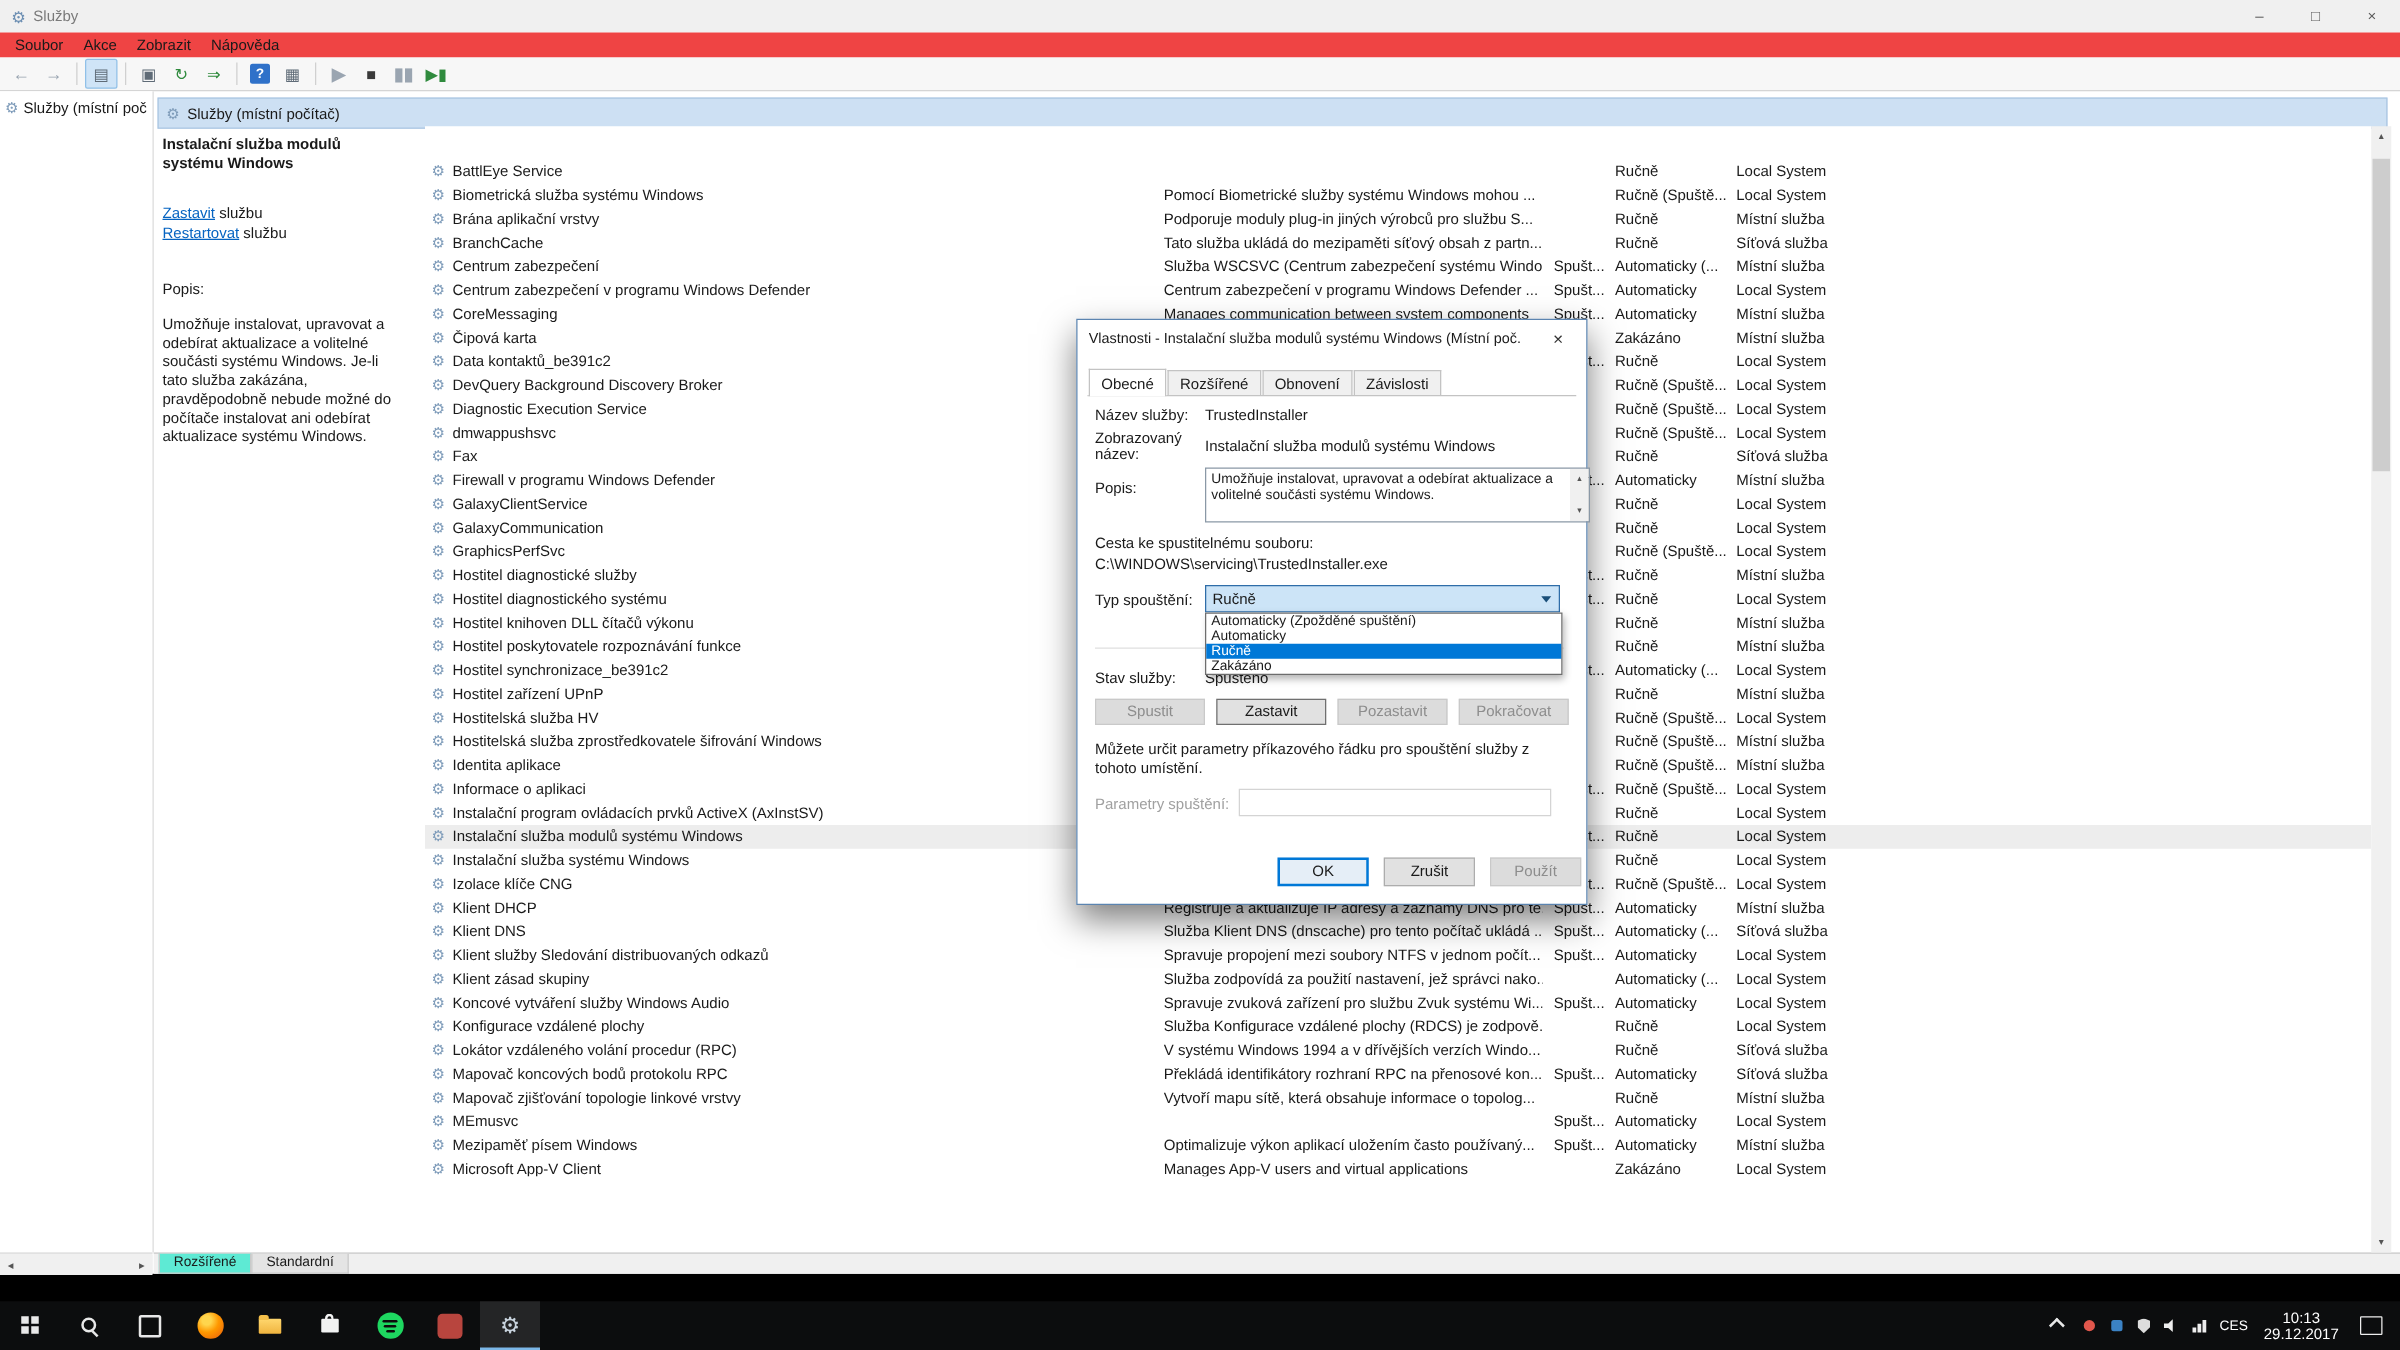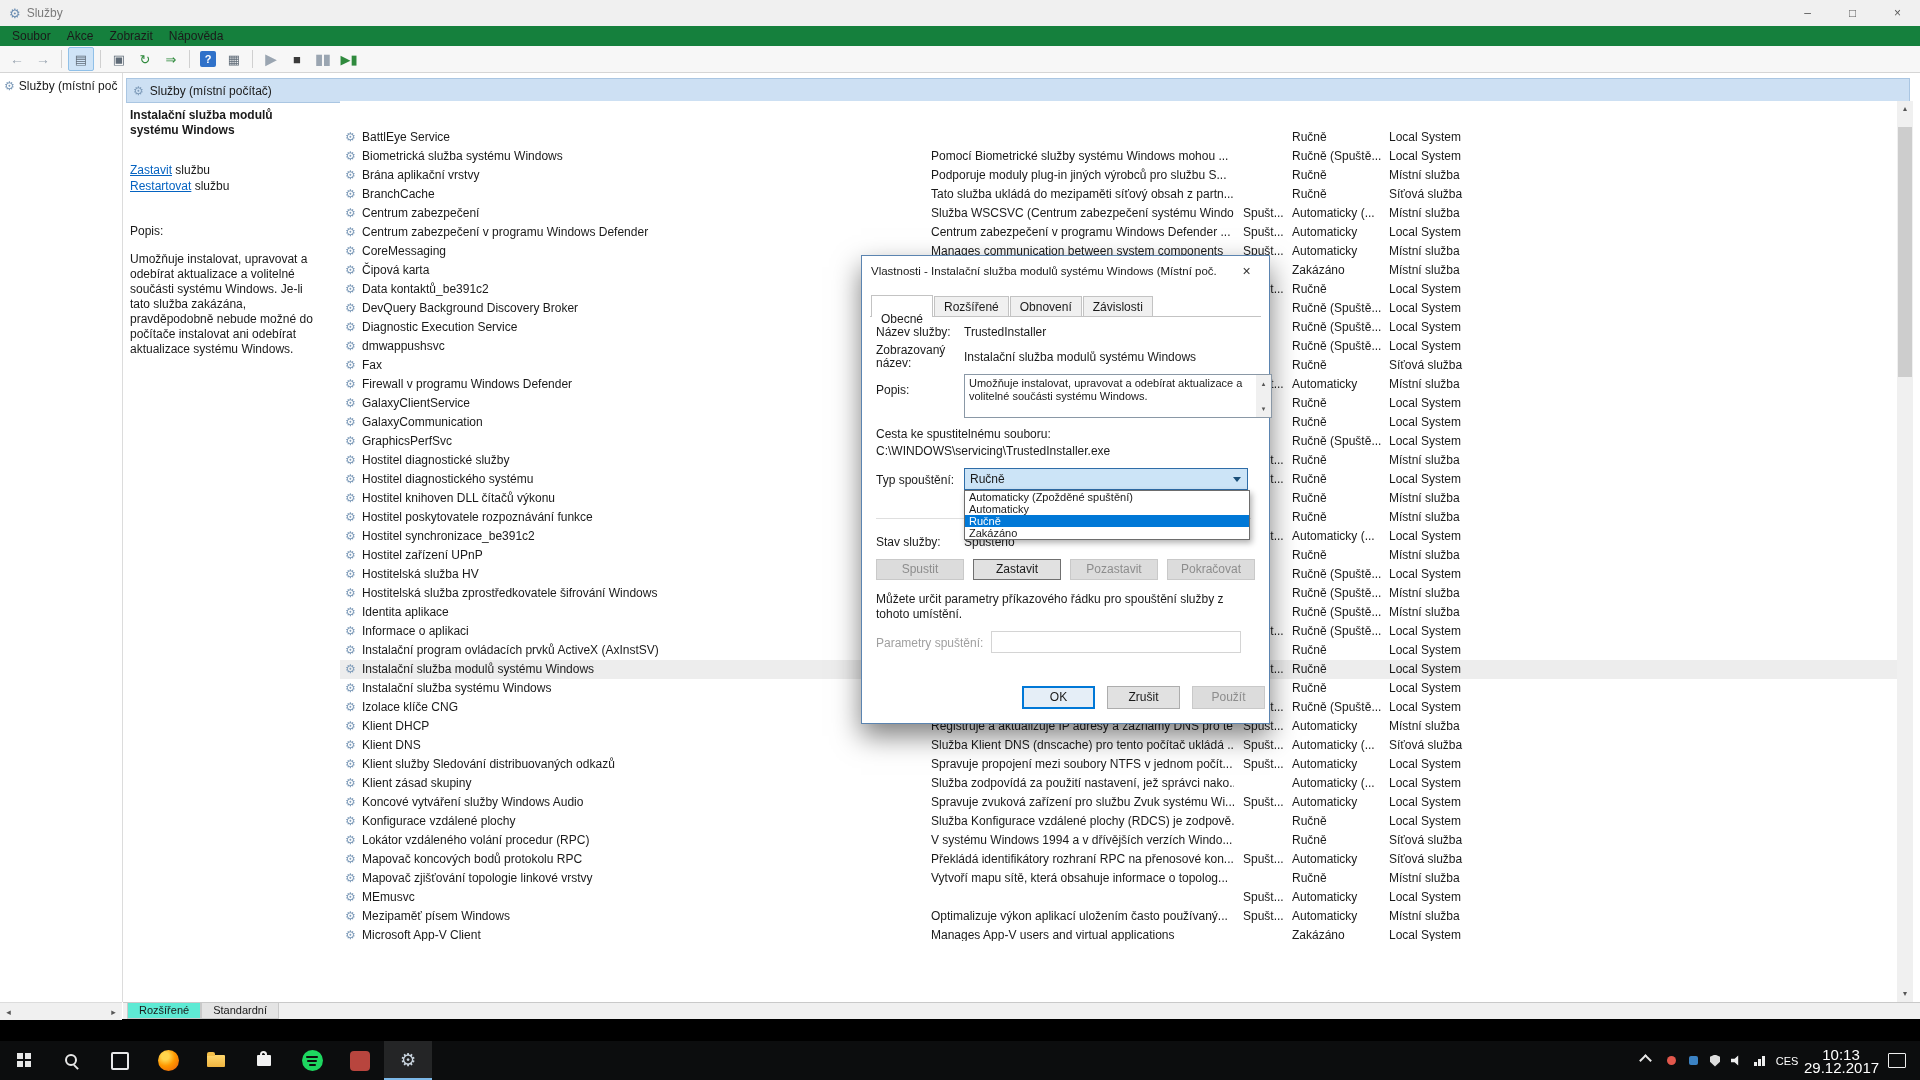--- a/index.html
+++ b/index.html
@@ -6,21 +6,21 @@
   .screen{position:relative;width:1920px;height:1080px;background:#000;overflow:hidden;
           font-family:"Liberation Sans",sans-serif;color:#1a1a1a;}
   
   .window{position:absolute;left:0;top:0;width:1920px;height:1019px;background:#fff;}
   .titlebar{height:26px;background:#f0f0f0;display:flex;align-items:center;}
   .title-ico{margin:0 6px 0 9px;color:#6d8fb3;font-size:13px;}
   .title-text{font-size:12px;color:#7a7a7a;}
   .win-controls{margin-left:auto;display:flex;}
   .wc{width:45px;height:26px;display:flex;align-items:center;justify-content:center;
       font-size:12px;color:#5a5a5a;}
-  .menubar{height:20px;background:#15803d;display:flex;align-items:center;padding-left:4px;text-align:center;}
+  .menubar{height:20px;background:#ef4444;display:flex;align-items:center;padding-left:4px;text-align:center;}
   .menu-item{font-size:12px;padding:2px 8px;color:#1a1a1a;}
   .toolbar{height:26px;background:#f7f7f7;border-bottom:1px solid #d5d5d5;display:flex;
            align-items:center;padding-left:5px;gap:2px;}
   .tbtn{min-width:24px;height:22px;display:flex;align-items:center;justify-content:center;
         font-size:13px;color:#5f6b77;}
   .tbtn.grayarrow{color:#9aa5b1;font-weight:bold;font-size:14px;}
   .tbtn.active{background:#cfe4f7;border:1px solid #90c0e8;border-radius:2px;}
   .tbtn.green{color:#2f8a3d;}
   .tbtn.dark{color:#3a3a3a;}
   .tbtn.help-btn span{background:#2f71c9;color:#fff;width:16px;height:16px;border-radius:2px;
@@ -84,21 +84,21 @@
   .dialog{position:absolute;left:861px;top:255px;width:407px;height:467px;background:#fff;
           border:1px solid #5b84b0;box-shadow:0 12px 26px rgba(0,0,0,.5);z-index:50;font-size:12px;}
   .dlg-title{height:29px;display:flex;align-items:center;padding-left:9px;}
   .dlg-title-text{font-size:11.5px;white-space:nowrap;overflow:hidden;width:345px;}
   .dlg-close{margin-left:auto;width:45px;height:29px;display:flex;align-items:center;
              justify-content:center;font-size:14px;color:#333;}
   .dlg-tabs{position:absolute;left:8px;top:37px;right:8px;height:23px;
             border-bottom:1px solid #c3c3c3;display:flex;gap:1px;padding-left:1px;}
   .dtab{padding:3px 9px 2px;background:#f0f0f0;border:1px solid #c3c3c3;border-bottom:none;
         margin-top:3px;line-height:14px;}
-  .dtab.active{background:#fff;position:relative;top:1px;margin-top:1px;padding-top:16px;}
+  .dtab.active{background:#fff;position:relative;top:1px;margin-top:1px;padding-top:4px;}
   .f-label{position:absolute;line-height:13px;}
   .f-value{position:absolute;line-height:13px;}
   .dlg-textarea{position:absolute;left:102px;top:118px;width:284px;height:38px;
         border:1px solid #8a98a6;font-size:11px;line-height:13px;padding:2px 18px 2px 4px;
         overflow:hidden;}
   .ta-scroll{position:absolute;right:0;top:0;bottom:0;width:15px;background:#f0f0f0;
         display:flex;flex-direction:column;justify-content:space-between;align-items:center;
         font-size:7px;color:#555;padding:2px 0;}
   .combo{position:absolute;left:102px;top:212px;width:284px;height:22px;background:#cce4f7;
         border:1px solid #2f6da8;line-height:20px;padding-left:5px;box-sizing:border-box;}
@@ -154,21 +154,21 @@
   .shield-ico{width:10px;height:12px;background:#ddd;
         clip-path:polygon(50% 0,100% 18%,100% 60%,50% 100%,0 60%,0 18%);}
   .vol-ico{width:12px;height:12px;background:#eee;
         clip-path:polygon(0 35%,30% 35%,60% 8%,60% 92%,30% 65%,0 65%);}
   .net-ico{display:flex;align-items:flex-end;gap:1px;}
   .net-ico span{width:3px;background:#eee;}
   .net-ico span:nth-child(1){height:4px;}
   .net-ico span:nth-child(2){height:7px;}
   .net-ico span:nth-child(3){height:10px;}
   .tray-lang{width:34px;text-align:center;font-size:11px;}
-  .tray-clock{width:74px;text-align:center;font-size:15px;line-height:13px;}
+  .tray-clock{width:74px;text-align:center;font-size:12px;line-height:13px;}
   .notif-ico{width:16px;height:13px;border:1px solid #eee;border-radius:1px;margin:0 10px;}
 </style>
 </head>
 <body>
 
 <div class="screen">
 
   <div class="window">
     <div class="titlebar">
       <span class="title-ico">⚙</span>

